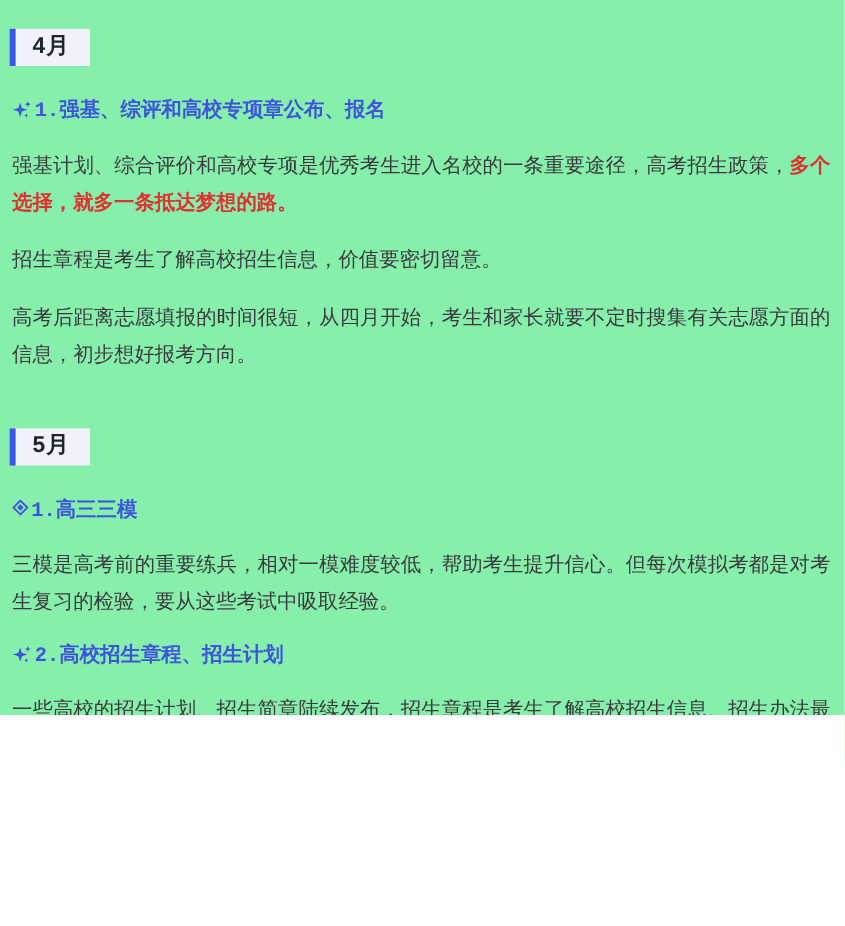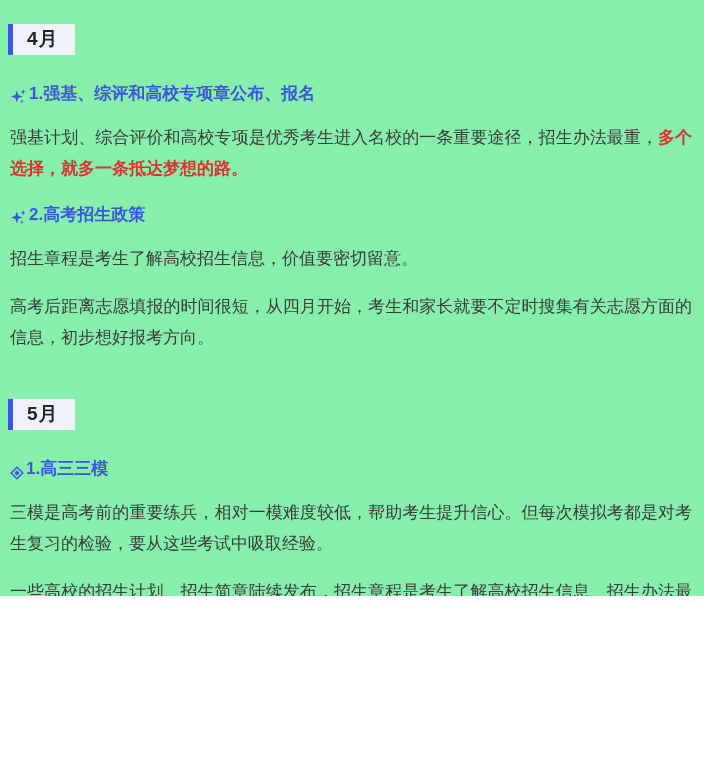--- a/index.html
+++ b/index.html
@@ -32,21 +32,22 @@
     letter-spacing:1px;
   }
   .month-badge.second{margin-top:46px;}
   .sec-title{
     margin:20px 0 0 2px;
     color:var(--accent);
     font-size:17px;
     line-height:22px;
     font-weight:bold;
     display:flex;
-    align-items:flex-end;
+    align-items:flex-start;
+    font-family:Liberation Mono, monospace;
   }
   .sec-title.after-month{margin-top:28px;}
   .sec-title .icon{
     display:inline-flex;
     align-items:center;
     justify-content:center;
     margin-right:2px;
     color:var(--accent);
     flex:0 0 auto;
   }
@@ -78,32 +79,22 @@
       <svg width="17" height="17" viewBox="0 0 20 20" fill="currentColor" aria-hidden="true">
         <path d="M8 3 L9.7 8.3 L15 10 L9.7 11.7 L8 17 L6.3 11.7 L1 10 L6.3 8.3 Z"></path>
         <path d="M15.5 1.5 L16.3 3.7 L18.5 4.5 L16.3 5.3 L15.5 7.5 L14.7 5.3 L12.5 4.5 L14.7 3.7 Z"></path>
         <path d="M14 13.5 L14.6 15 L16.1 15.6 L14.6 16.2 L14 17.7 L13.4 16.2 L11.9 15.6 L13.4 15 Z"></path>
       </svg>
     </span>
     <span>1.强基、综评和高校专项章公布、报名</span>
   </div>
 
 
-  <p class="para"><span>强基计划、综合评价和高校专项是优秀考生进入名校的一条重要途径，招生办法最重，</span><span class="red-em">多个选择，就多一条抵达梦想的路。</span></p>
+  <p class="para"><span>强基计划、综合评价和高校专项是优秀考生进入名校的一条重要途径，高考招生政策，</span><span class="red-em">多个选择，就多一条抵达梦想的路。</span></p>
 
-  <div class="sec-title">
-    <span class="icon">
-      <svg width="17" height="17" viewBox="0 0 20 20" fill="currentColor" aria-hidden="true">
-        <path d="M8 3 L9.7 8.3 L15 10 L9.7 11.7 L8 17 L6.3 11.7 L1 10 L6.3 8.3 Z"></path>
-        <path d="M15.5 1.5 L16.3 3.7 L18.5 4.5 L16.3 5.3 L15.5 7.5 L14.7 5.3 L12.5 4.5 L14.7 3.7 Z"></path>
-        <path d="M14 13.5 L14.6 15 L16.1 15.6 L14.6 16.2 L14 17.7 L13.4 16.2 L11.9 15.6 L13.4 15 Z"></path>
-      </svg>
-    </span>
-    <span>2.高考招生政策</span>
-  </div>
 
   <p class="para">招生章程是考生了解高校招生信息，价值要密切留意。</p>
 
 
   <p class="para">高考后距离志愿填报的时间很短，从四月开始，考生和家长就要不定时搜集有关志愿方面的信息，初步想好报考方向。</p>
 
   
   <div class="month-badge second">
     <span>5月</span>
   </div>
@@ -113,16 +104,26 @@
       <svg width="14" height="14" viewBox="0 0 14 14" aria-hidden="true">
         <path d="M7 1.2 L12.8 7 L7 12.8 L1.2 7 Z" fill="none" stroke="currentColor" stroke-width="1.5"></path>
         <path d="M7 4.3 L9.7 7 L7 9.7 L4.3 7 Z" fill="currentColor"></path>
       </svg>
     </span>
     <span>1.高三三模</span>
   </div>
 
   <p class="para">三模是高考前的重要练兵，相对一模难度较低，帮助考生提升信心。但每次模拟考都是对考生复习的检验，要从这些考试中吸取经验。</p>
 
+  <div class="sec-title">
+    <span class="icon">
+      <svg width="17" height="17" viewBox="0 0 20 20" fill="currentColor" aria-hidden="true">
+        <path d="M8 3 L9.7 8.3 L15 10 L9.7 11.7 L8 17 L6.3 11.7 L1 10 L6.3 8.3 Z"></path>
+        <path d="M15.5 1.5 L16.3 3.7 L18.5 4.5 L16.3 5.3 L15.5 7.5 L14.7 5.3 L12.5 4.5 L14.7 3.7 Z"></path>
+        <path d="M14 13.5 L14.6 15 L16.1 15.6 L14.6 16.2 L14 17.7 L13.4 16.2 L11.9 15.6 L13.4 15 Z"></path>
+      </svg>
+    </span>
+    <span>2.高校招生章程、招生计划</span>
+  </div>
 
   <p class="para">一些高校的招生计划、招生简章陆续发布，招生章程是考生了解高校招生信息、招生办法最重</p>
 
 </div>
 
 </body></html>

